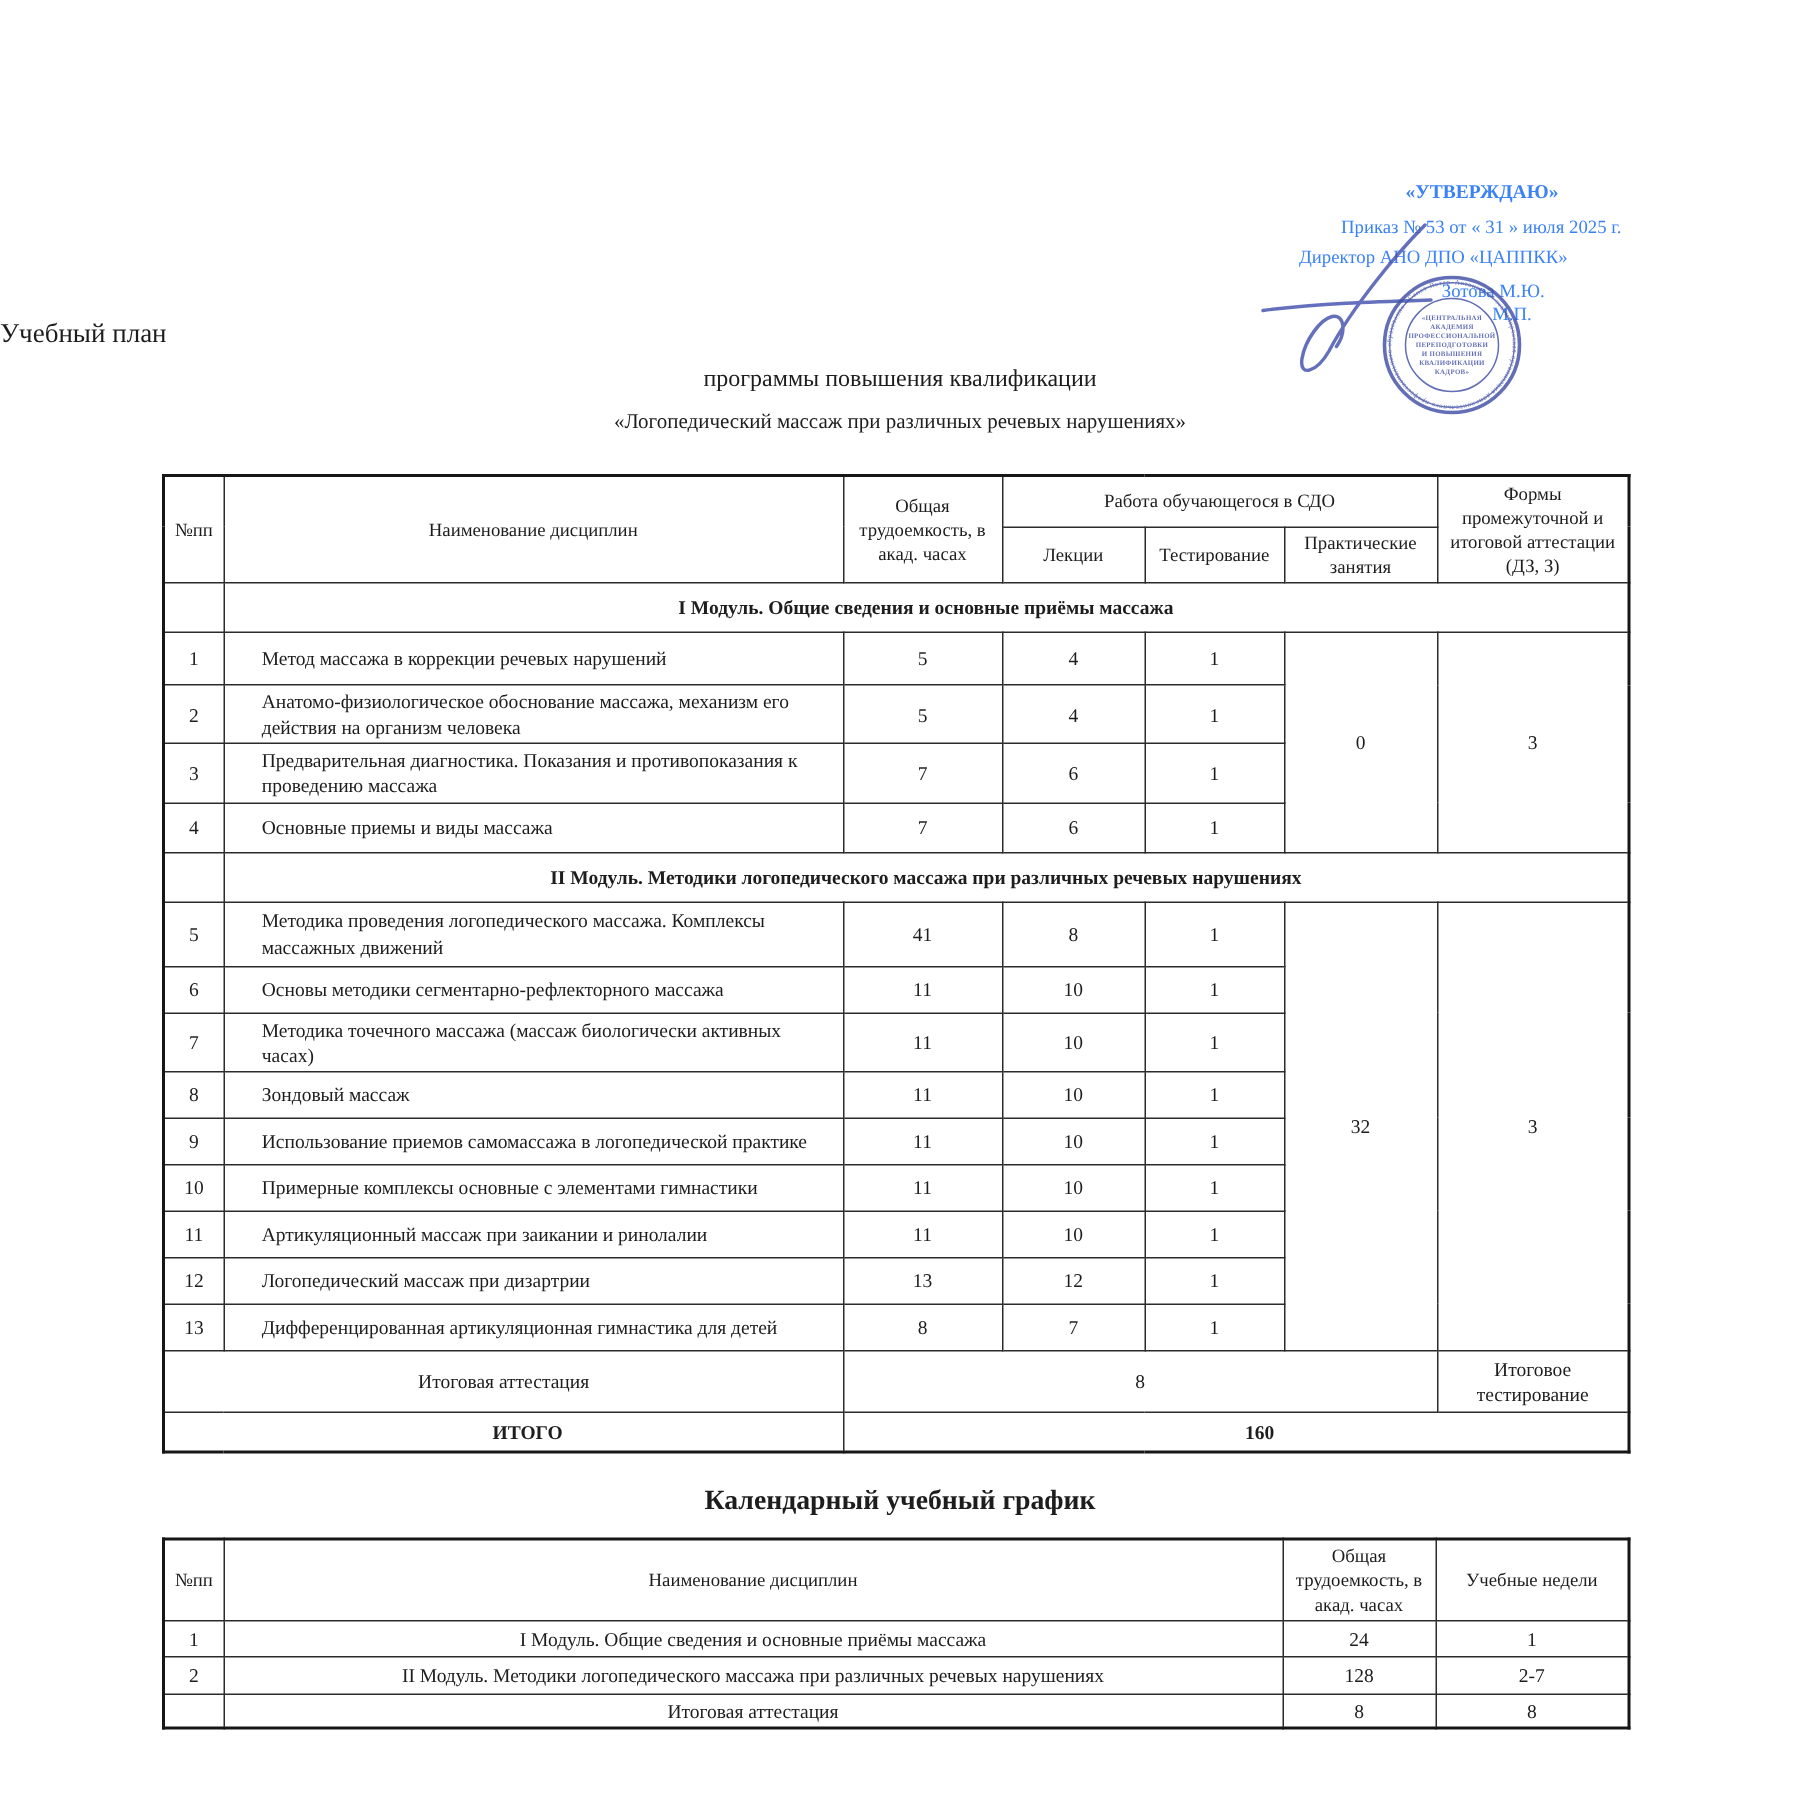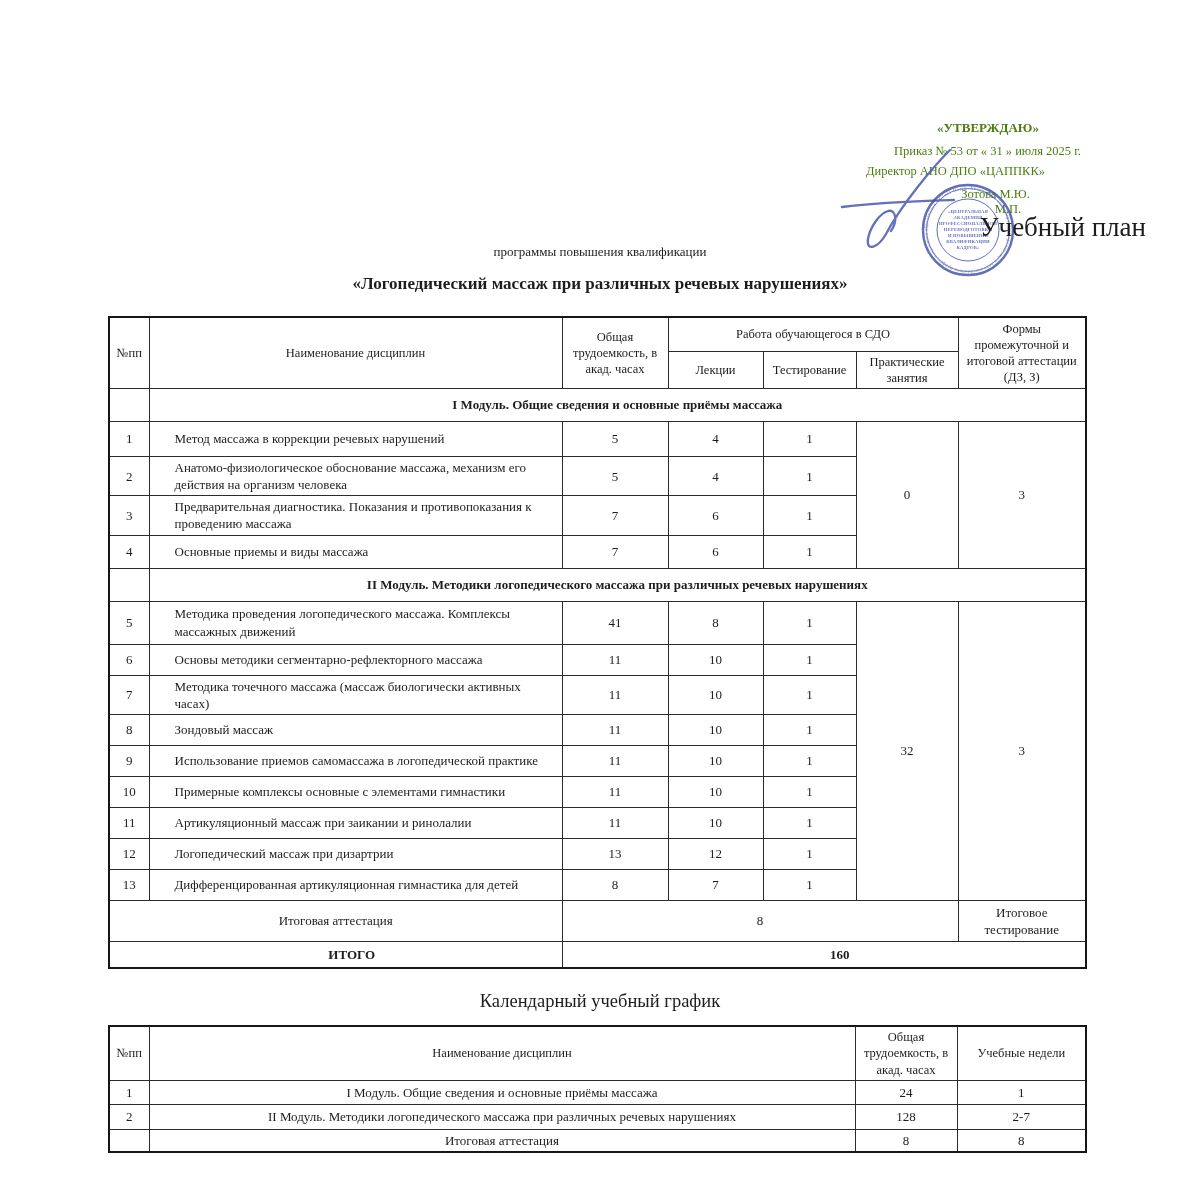--- a/index.html
+++ b/index.html
@@ -4,28 +4,28 @@
 <style>
   html,body { margin:0; padding:0; }
   body {
     width:1200px; height:1200px; position:relative;
     background:#ffffff; color:#1d1d1d;
     font-family:"Liberation Serif", serif;
     overflow:hidden;
   }
 
   
-  .approval-line { position:absolute; font-size:12.5px; white-space:nowrap; color:#4d7c0f; }
+  .approval-line { position:absolute; font-size:12.5px; white-space:nowrap; color:#3b82f6; }
   .approve-head { font-weight:bold; font-size:13px; }
 
   
-  .title-main   { position:absolute; left:0; top:212px; width:1146px; text-align:right; font-size:27px; }
-  .title-sub    { position:absolute; left:0; top:244px; width:1200px; text-align:center; font-size:13px; }
-  .title-prog   { position:absolute; left:0; top:274px; width:1200px; text-align:center; font-size:17px; font-weight:bold; }
-  .title-cal    { position:absolute; left:0; top:991px; width:1200px; text-align:center; font-size:18.5px; font-weight:normal; }
+  .title-main   { position:absolute; left:0; top:212px; width:1146px; text-align:left; font-size:18px; }
+  .title-sub    { position:absolute; left:0; top:244px; width:1200px; text-align:center; font-size:16px; }
+  .title-prog   { position:absolute; left:0; top:274px; width:1200px; text-align:center; font-size:14px; font-weight:normal; }
+  .title-cal    { position:absolute; left:0; top:991px; width:1200px; text-align:center; font-size:18.5px; font-weight:bold; }
 
   
   table { border-collapse:collapse; table-layout:fixed; background:#fff; }
   .doc-table { position:absolute; left:108px; width:977px; border:2px solid #161616; }
   .t1 { top:316px; }
   .t2 { top:1025px; }
   .doc-table td {
     border:1px solid #2b2b2b;
     text-align:center; vertical-align:middle;
     font-size:13px; line-height:1.32; padding:2px 6px;

